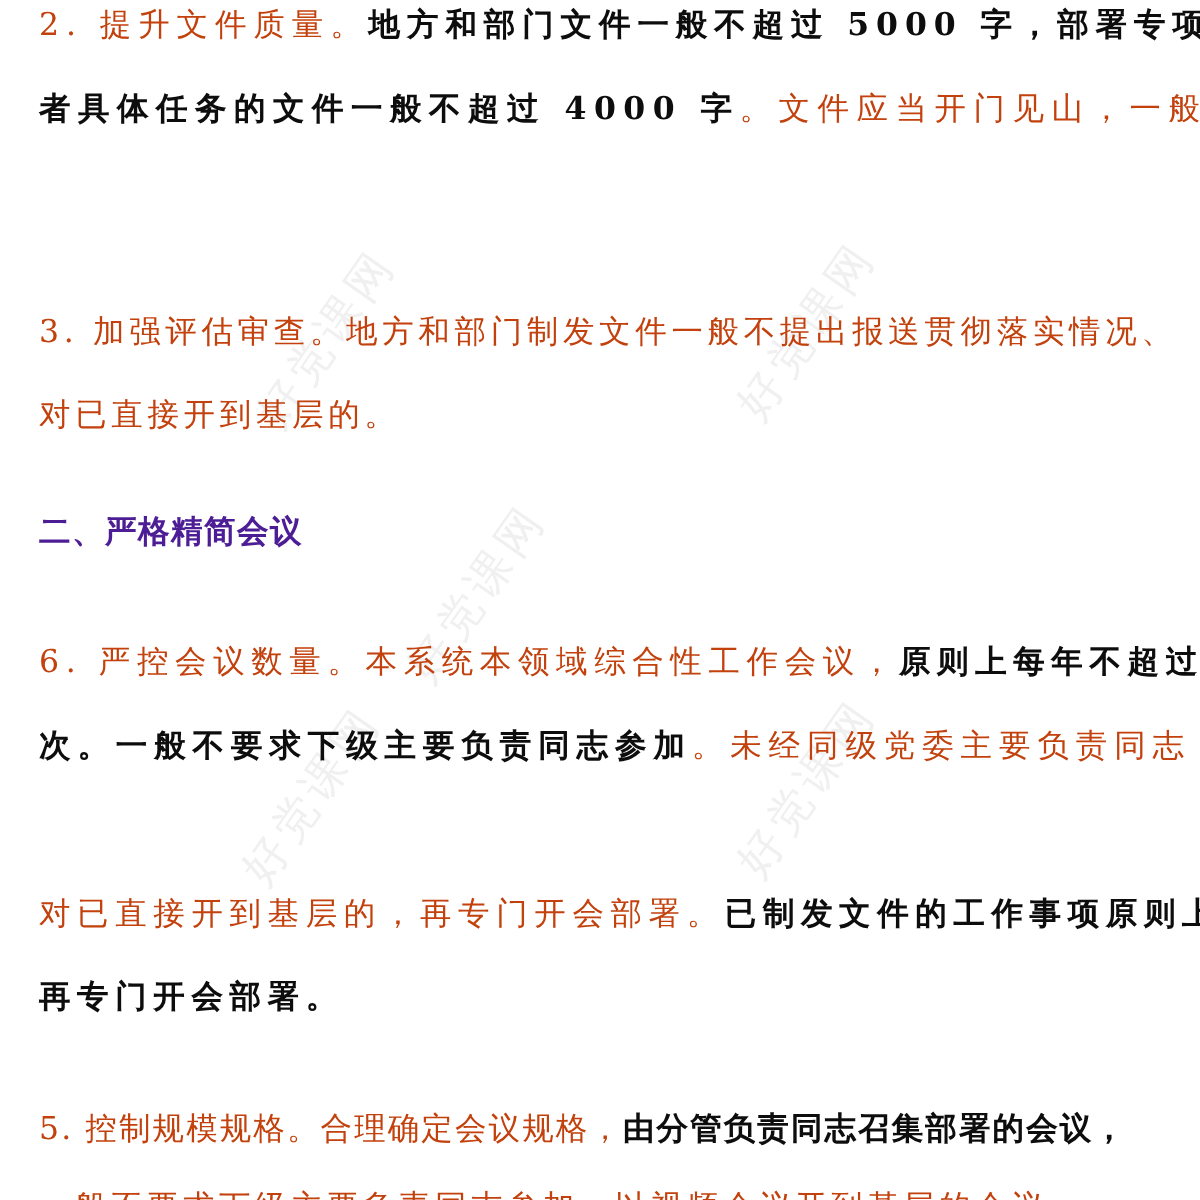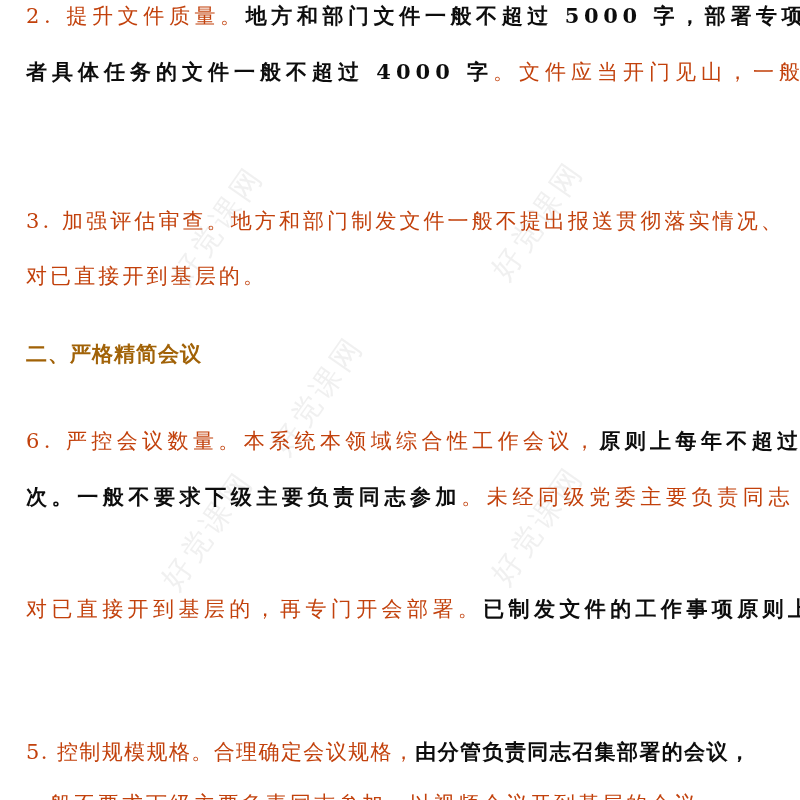--- a/index.html
+++ b/index.html
@@ -37,21 +37,21 @@
     .b { font-weight: bold; color: #0d0d0d; }
     .n { font-weight: normal; color: #c2410c; }
     .heading {
       position: absolute;
       left: 26px;
       font-family: "DejaVu Sans", "Liberation Sans", sans-serif;
       font-weight: bold;
       font-size: 21px;
       line-height: 28px;
       letter-spacing: 1px;
-      color: #a16207;
+      color: #4c1d95;
     }
     .watermark {
       position: absolute;
       font-family: "DejaVu Sans", sans-serif;
       font-size: 30px;
       color: rgba(170,170,170,0.18);
       transform: rotate(-55deg);
       transform-origin: center;
       white-space: nowrap;
       pointer-events: none;
@@ -87,20 +87,23 @@
 
   <div class="line" style="top:427px; letter-spacing:4.4px;">
     <span class="n">6. 严控会议数量。本系统本领域综合性工作会议，</span><span class="b">原则上每年不超过 1</span>
   </div>
   <div class="line" style="top:483px; letter-spacing:4.6px;">
     <span class="b">次。一般不要求下级主要负责同志参加</span><span class="n">。未经同级党委主要负责同志</span>
   </div>
   <div class="line" style="top:595px; letter-spacing:4.4px;">
     <span class="n">对已直接开到基层的，再专门开会部署。</span><span class="b">已制发文件的工作事项原则上不</span>
   </div>
+  <div class="line" style="top:650px; letter-spacing:4.4px;">
+    <span class="b">再专门开会部署。</span>
+  </div>
 
   <div class="line tight" style="top:738px; letter-spacing:1.4px;">
     <span class="n">5. 控制规模规格。合理确定会议规格，</span><span class="b">由分管负责同志召集部署的会议，</span>
   </div>
   <div class="line tight" style="top:790px; letter-spacing:3px;">
     <span class="n">一般不要求下级主要负责同志参加，以视频会议开到基层的会议，</span>
   </div>
 
 </div>
 

